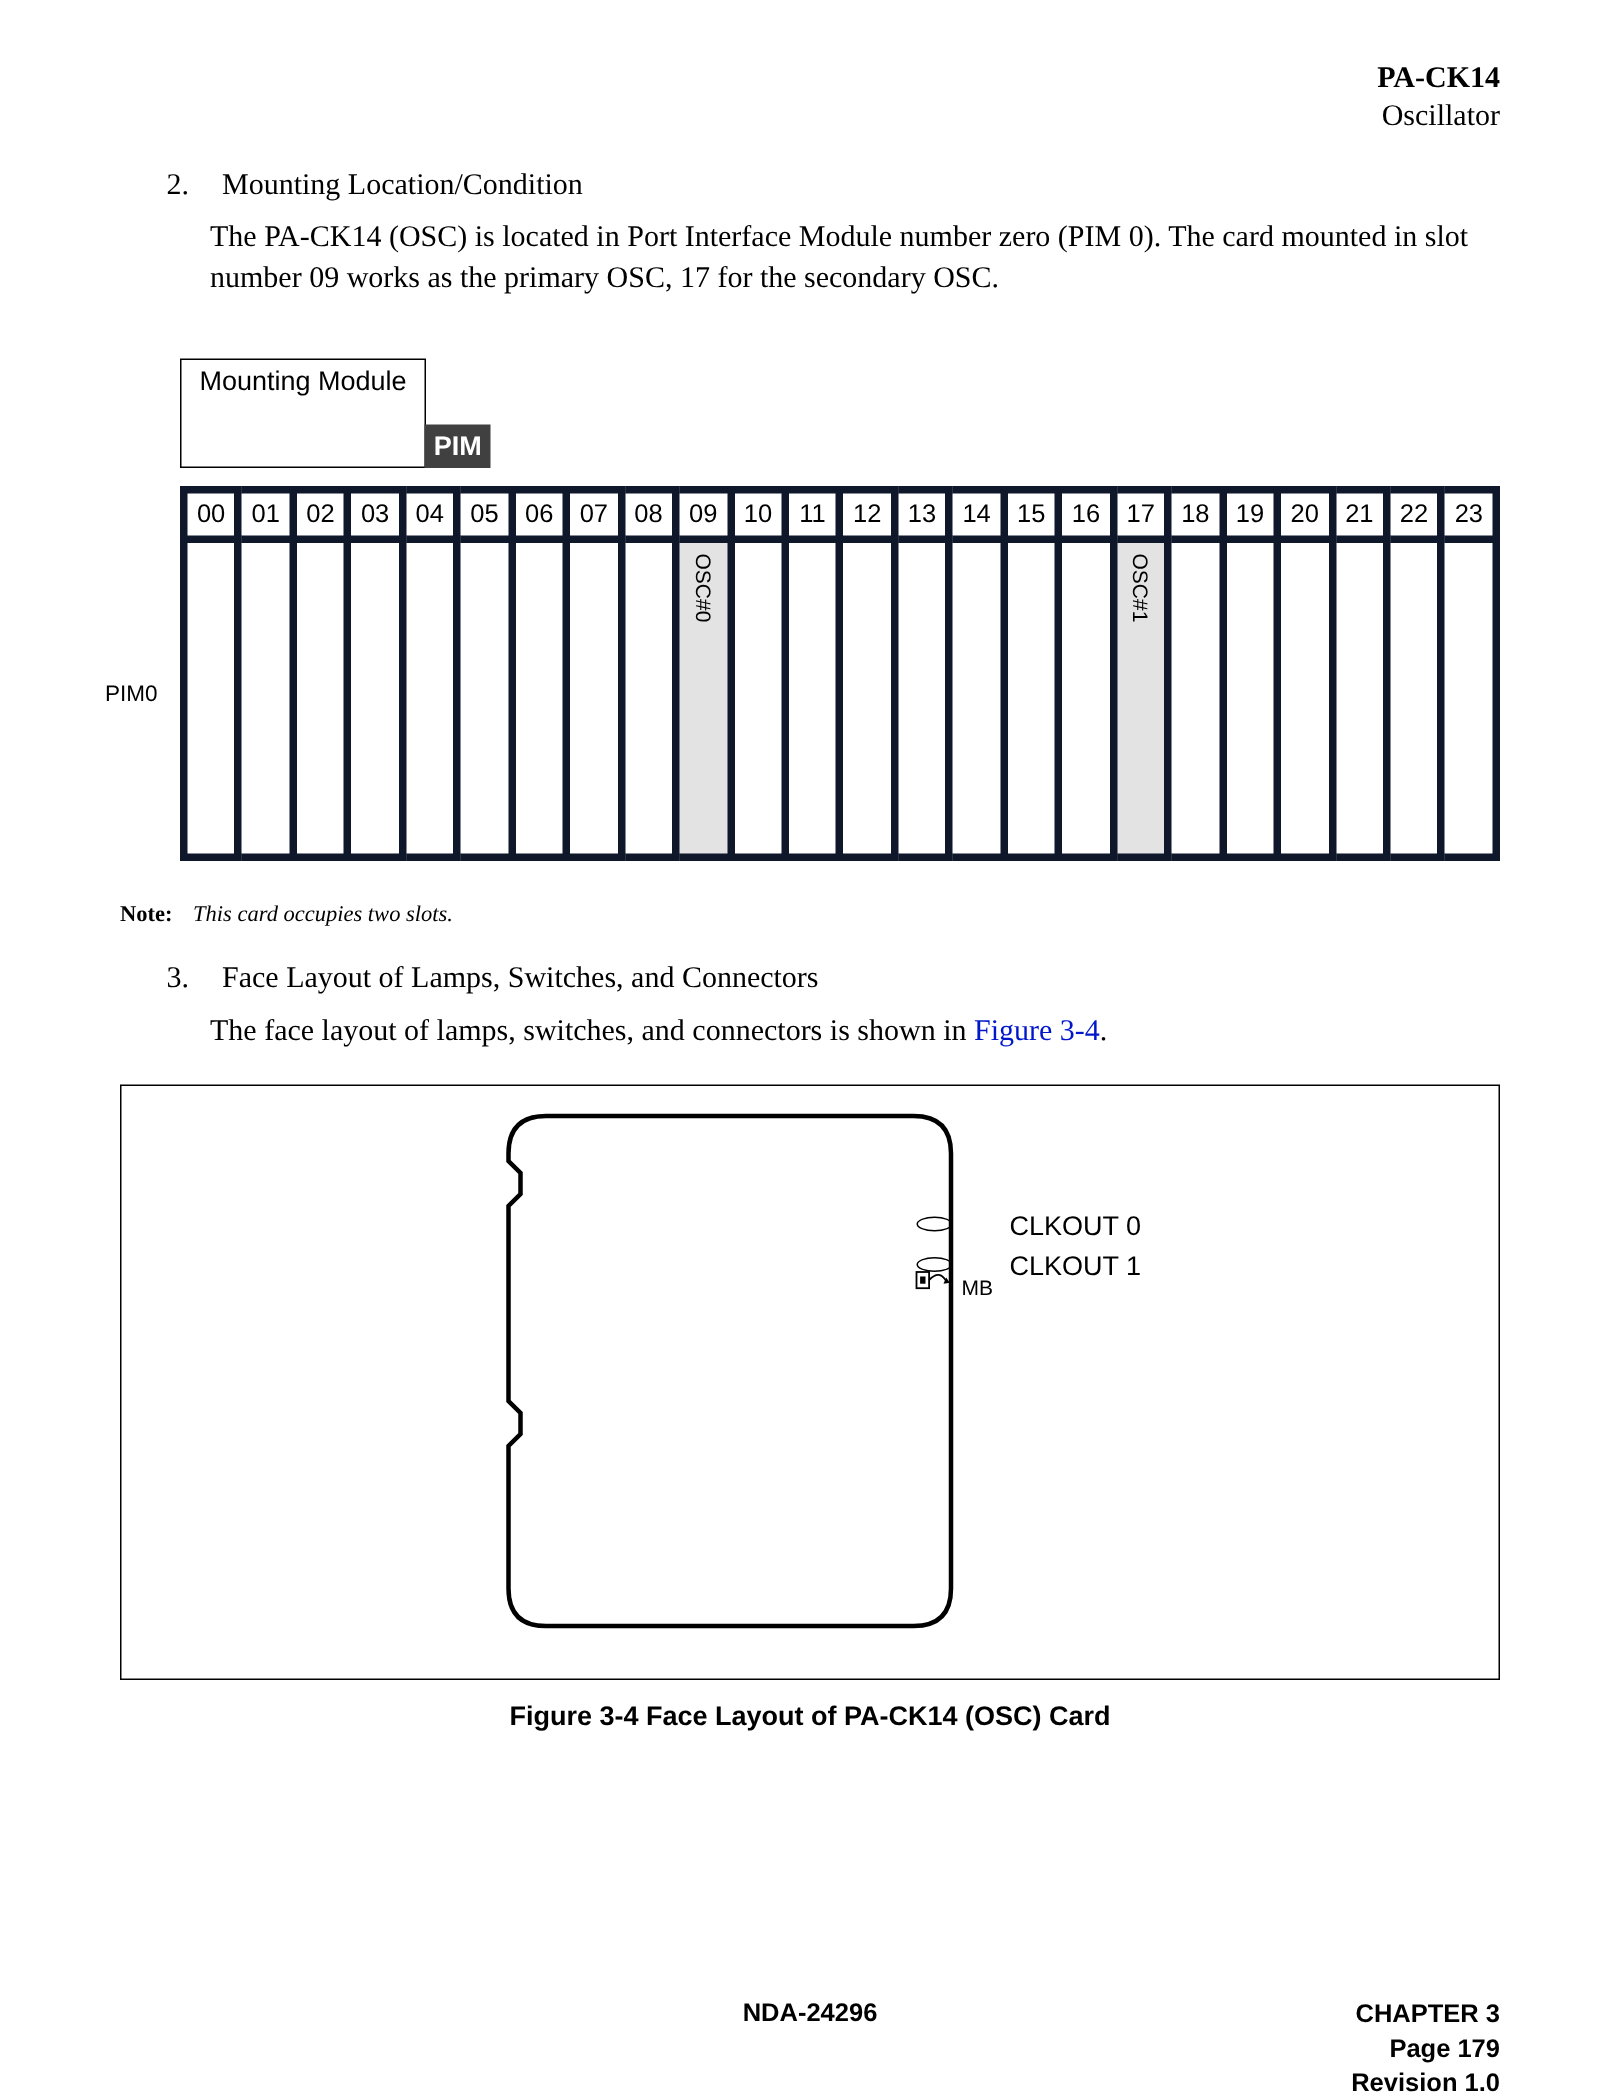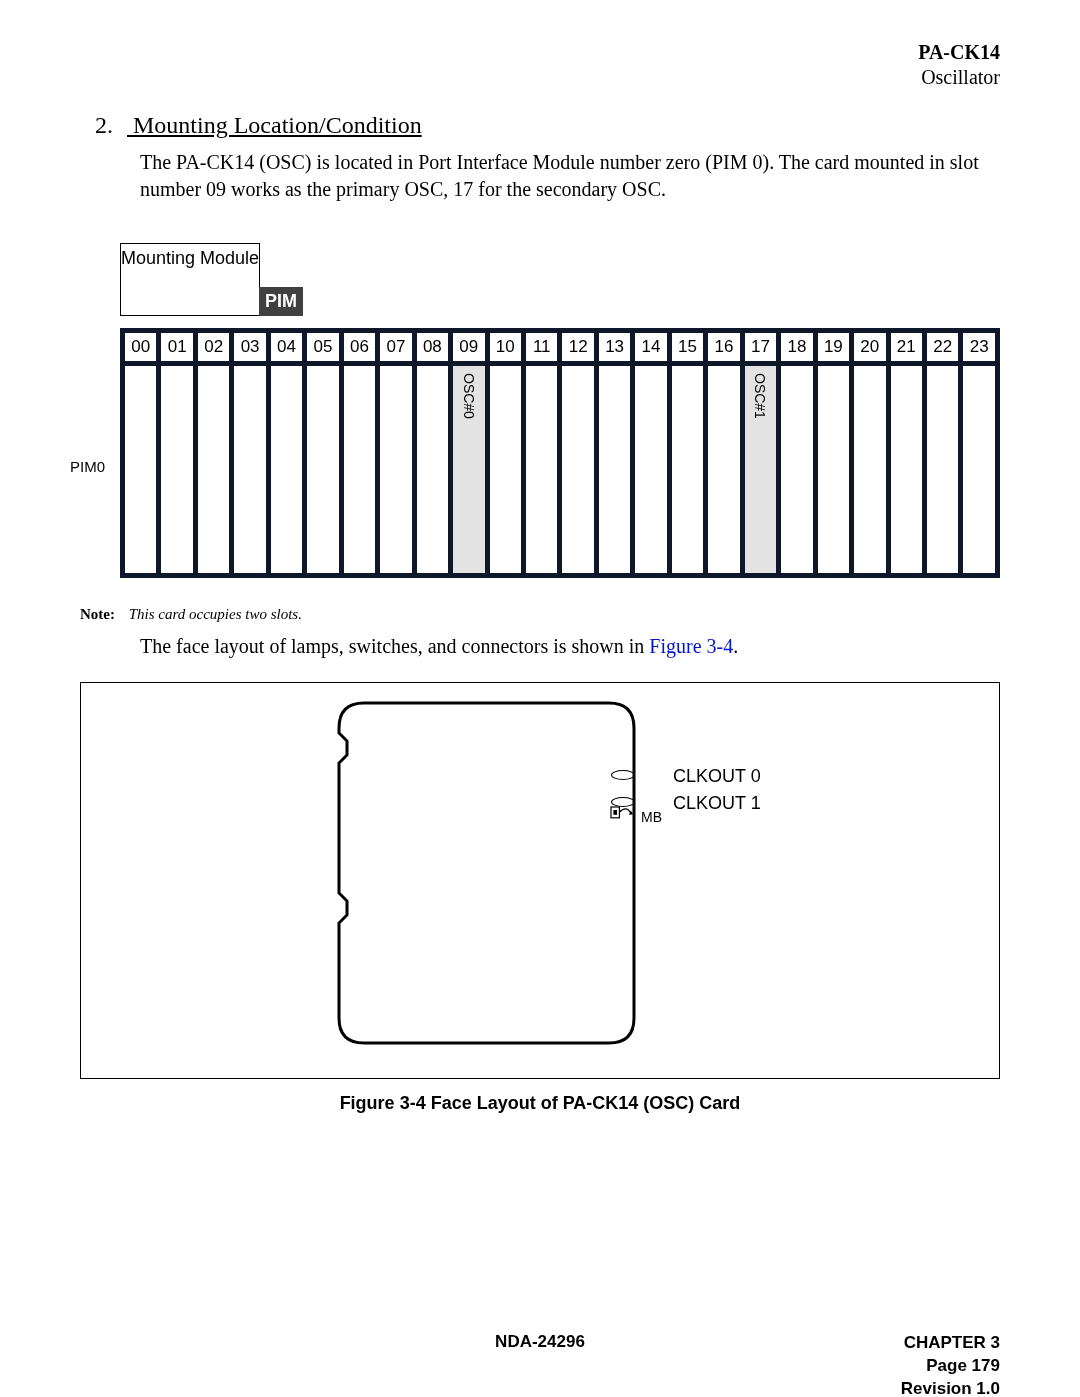--- a/index.html
+++ b/index.html
@@ -21,24 +21,23 @@
     text-align: right;
     font-size: 20px;
     line-height: 1.25;
   }
   .hdr .bold { font-weight: bold; }
   .section-num {
     display: inline-block;
     width: 32px;
   }
   .sec-line {
-    font-size: 24px;
+    font-size: 20px;
     margin-top: 22px;
-    margin-left: 15px;
-    text-decoration: underline;
+    margin-left: 31px;
   }
   .body-para {
     font-size: 20px;
     margin-top: 10px;
     margin-left: 60px;
     line-height: 1.35;
   }
   .note-row {
     font-size: 15px;
     margin-top: 28px;
@@ -51,21 +50,21 @@
   .mount-wrap {
     margin-top: 40px;
     margin-left: 40px;
     display: flex;
     align-items: stretch;
     font-family: Helvetica, Arial, sans-serif;
     font-size: 18px;
   }
   .mount-box {
     border: 1px solid #000;
-    padding: 4px 0;
+    padding: 4px 12px;
   }
   .pim-badge {
     background: #404040;
     color: #fff;
     font-weight: bold;
     padding: 4px 6px;
     margin-left: -1px;
     display:flex;
     align-items:center;
     margin-top:44px;
@@ -253,20 +252,24 @@
           </tr>
         </tbody>
     </table>
   </div>
 
   <div class="note-row">
     <span class="nb">Note:</span>
     <span class="it">This card occupies two slots.</span>
   </div>
 
+  <div class="sec-line">
+    <span class="section-num">3.</span>
+    <span>Face Layout of Lamps, Switches, and Connectors</span>
+  </div>
   <div class="body-para">
     <span>The face layout of lamps, switches, and connectors is shown in </span><span class="fig-link">Figure 3-4</span><span>.</span>
   </div>
 
   <div class="figbox">
     <div class="card-outline">
       <svg viewBox="0 0 295 340">
         <path d="M 25 0
                  L 270 0
                  Q 295 0 295 25

